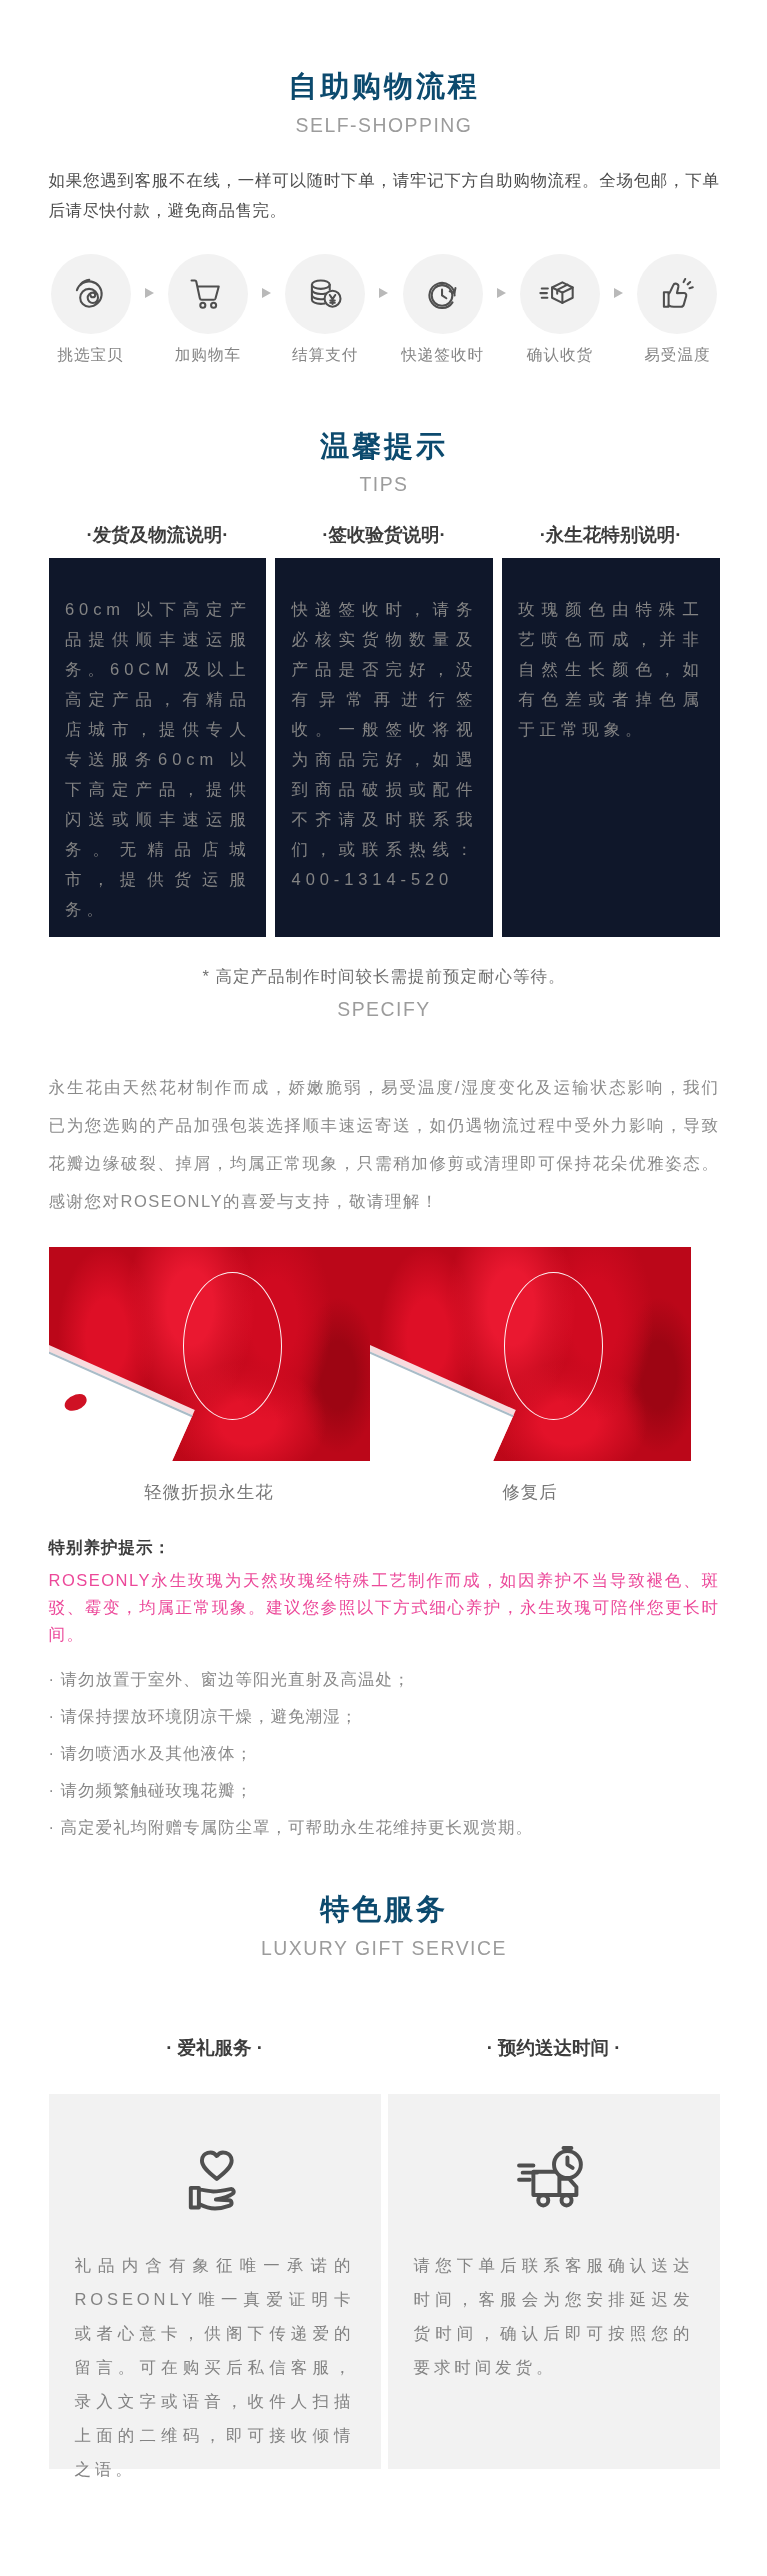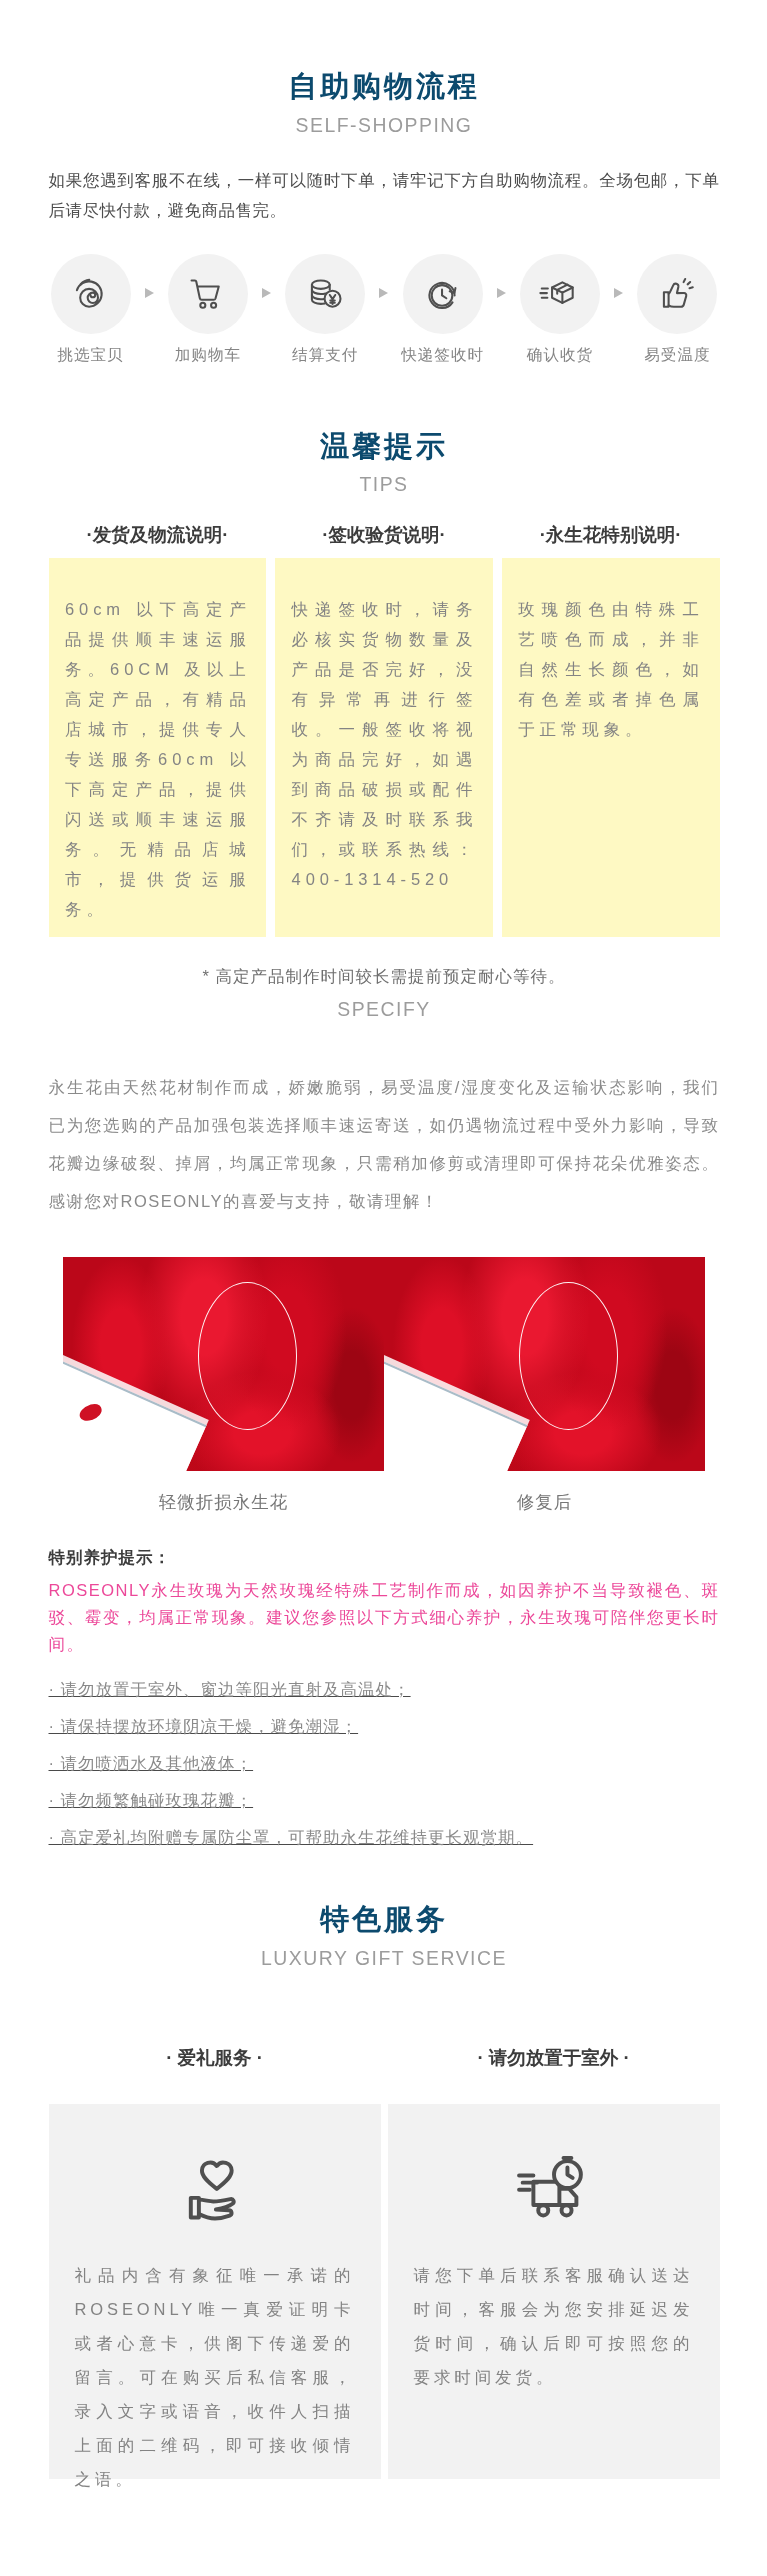--- a/index.html
+++ b/index.html
@@ -61,33 +61,33 @@
 
   
   .tips-title { margin-top: 64px; }
   .tips-cols { width: 671px; margin: 27px auto 0; display: flex; gap: 8.7px; }
   .tips-col { flex: 1; }
   .tips-head {
     text-align: center; font-size: 18.5px; font-weight: 700; color: #3c3c3c;
     line-height: 23px; margin-bottom: 11.7px; white-space: nowrap;
   }
   .tips-box {
-    background: #fef9c3; height: 379px; padding: 36px 15.6px 0 16.5px;
+    background: #0f172a; height: 379px; padding: 36px 15.6px 0 16.5px;
     font-size: 16.5px; line-height: 30px; color: #848484;
     letter-spacing: 4.9px; text-align: justify; text-justify: inter-ideograph;
   }
   .tips-note { margin-top: 29px; text-align: center; font-size: 16.5px; color: #6f6f6f; letter-spacing: 1px; }
 
   
   .care-title { margin-top: 45px; }
   .care-intro {
     margin-top: 47px; font-size: 16.5px; line-height: 38px; color: #8a8a8a;
     letter-spacing: 1.5px; text-align: justify; text-justify: inter-ideograph;
   }
-  .figures { width: 671px; margin: 37px auto 0; display: flex; justify-content: center; }
+  .figures { width: 671px; margin: 27px auto 0; display: flex; justify-content: flex-start; }
   .figure { width: 321px; }
   .rose-img {
     position: relative; width: 321px; height: 214px; overflow: hidden;
     background-color: #bb0719;
     background-image:
       radial-gradient(ellipse 68px 126px at 18% 42%, #de0f26 30%, rgba(222,15,38,0) 72%),
       radial-gradient(ellipse 92px 151px at 44% 28%, #ea1830 25%, rgba(234,24,48,0) 70%),
       radial-gradient(ellipse 78px 136px at 70% 34%, #d00a20 30%, rgba(208,10,32,0) 75%),
       radial-gradient(ellipse 112px 87px at 62% 82%, #e31229 25%, rgba(227,18,41,0) 70%),
       radial-gradient(ellipse 92px 73px at 28% 88%, #c00818 30%, rgba(192,8,24,0) 75%),
@@ -107,21 +107,21 @@
     position: absolute; left: 15.6px; bottom: 51px; width: 23px; height: 14.6px;
     background: #cf1124; border-radius: 60% 40% 55% 45%; transform: rotate(-18deg);
   }
   .caption { margin-top: 19.4px; text-align: center; font-size: 17.5px; color: #767676; letter-spacing: 1px; }
 
   .notice-head { margin-top: 33px; font-size: 16.5px; font-weight: 700; color: #3c3c3c; letter-spacing: 1px; }
   .notice-body {
     margin-top: 7.8px; font-size: 16.5px; line-height: 27px; color: #ec4899;
     letter-spacing: 1.5px; text-align: justify; text-justify: inter-ideograph;
   }
-  .bullets { margin-top: 13.6px; text-decoration: underline; }
+  .bullets { margin-top: 13.6px; }
   .bullet { font-size: 16.5px; line-height: 37px; color: #8a8a8a; letter-spacing: 1px; }
 
   
   .svc-title { margin-top: 47px; }
   .svc-cards { width: 671px; margin: 0 auto; display: flex; gap: 7px; }
   .svc-card { flex: 1; }
   .svc-head {
     margin-top: 76px; text-align: center; font-size: 18.5px; font-weight: 700;
     color: #3c3c3c; line-height: 23px;
   }
@@ -288,21 +288,21 @@
           <svg viewBox="0 0 48 48">
               <path d="M25 24.5c-5.5-4.2-8.3-7-8.3-10.2a4.6 4.6 0 0 1 8.3-2.6 4.6 4.6 0 0 1 8.3 2.6c0 3.2-2.8 6-8.3 10.2z"></path>
               <path d="M10.5 29.5h4.5v11h-4.5z"></path>
               <path d="M15 38.5c3.2 1.6 6 2.5 9 2.5 2.8 0 5.4-.6 8.2-1.6 1.6-.6 1.3-2.9-.5-3l-7.2-.4c4.6-.8 7.4-1.8 9.3-3.2 1.3-1 .4-2.9-1.2-2.6-3.8.8-6.6 1.3-9.6 1.3-2.4 0-4.8-.9-8-1"></path>
             </svg>
         </div>
         <p class="svc-body">礼品内含有象征唯一承诺的ROSEONLY唯一真爱证明卡或者心意卡，供阁下传递爱的留言。可在购买后私信客服，录入文字或语音，收件人扫描上面的二维码，即可接收倾情之语。</p>
       </div>
     </div>
     <div class="svc-card">
-      <div class="svc-head">· 请勿放置于室外 ·</div>
+      <div class="svc-head">· 预约送达时间 ·</div>
       <div class="svc-box">
         <div class="svc-icon">
           <svg viewBox="0 0 48 48">
               <path d="M4.5 17h8M6.5 21h8M4.5 25h6"></path>
               <path d="M12.5 20.5H27v13H12.5zM27 24.5h5.5l4 4.5v4.5H27z"></path>
               <circle cx="18" cy="36.5" r="2.8"></circle>
               <circle cx="31" cy="36.5" r="2.8"></circle>
               <circle class="fillbg" cx="31.5" cy="16.5" r="7.5"></circle>
               <path d="M31.5 12.5v4l2.9 1.9M29.3 7.3h4.4M31.5 7.3v1.7"></path>
             </svg>

